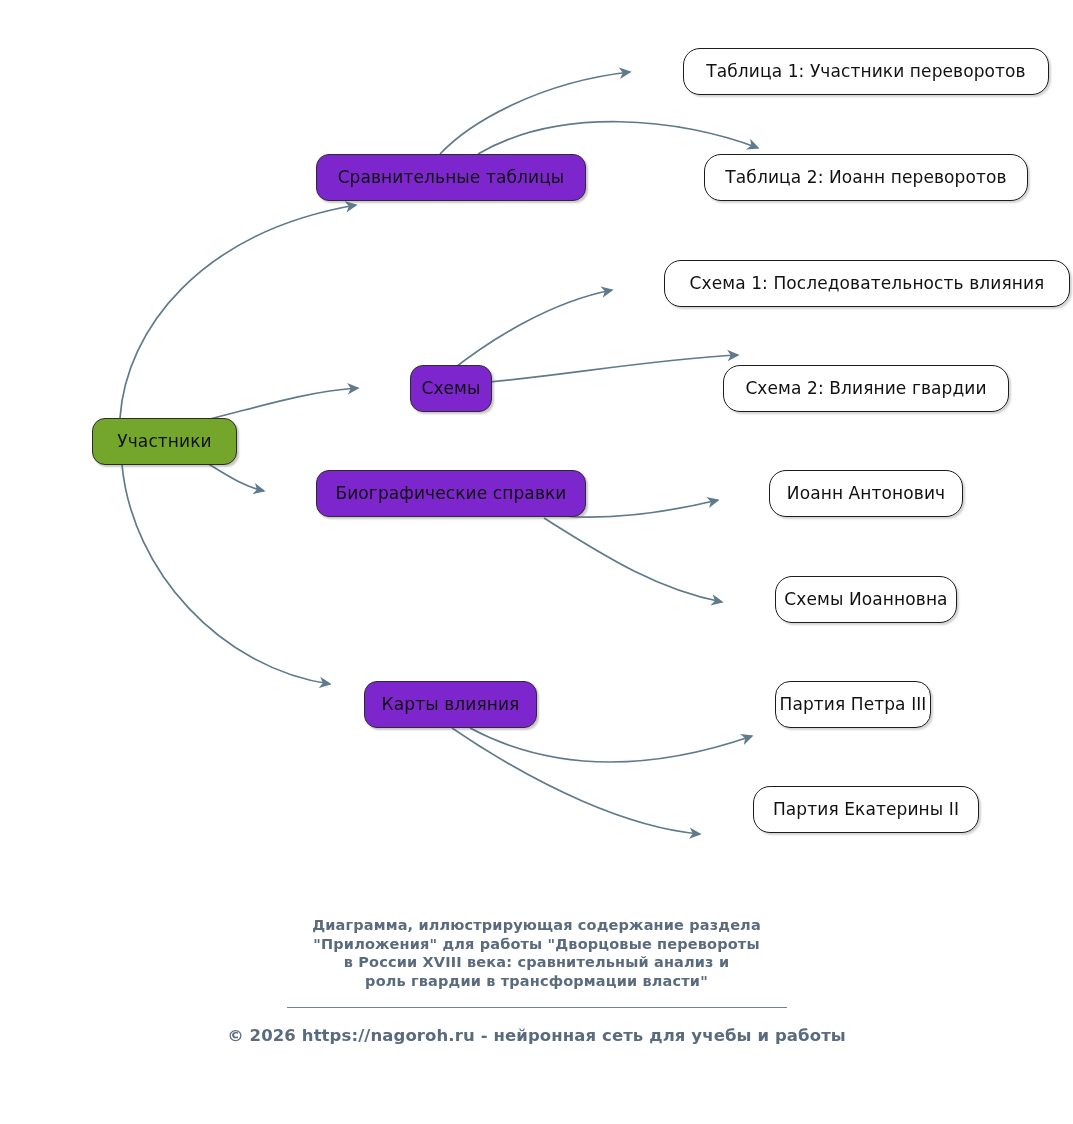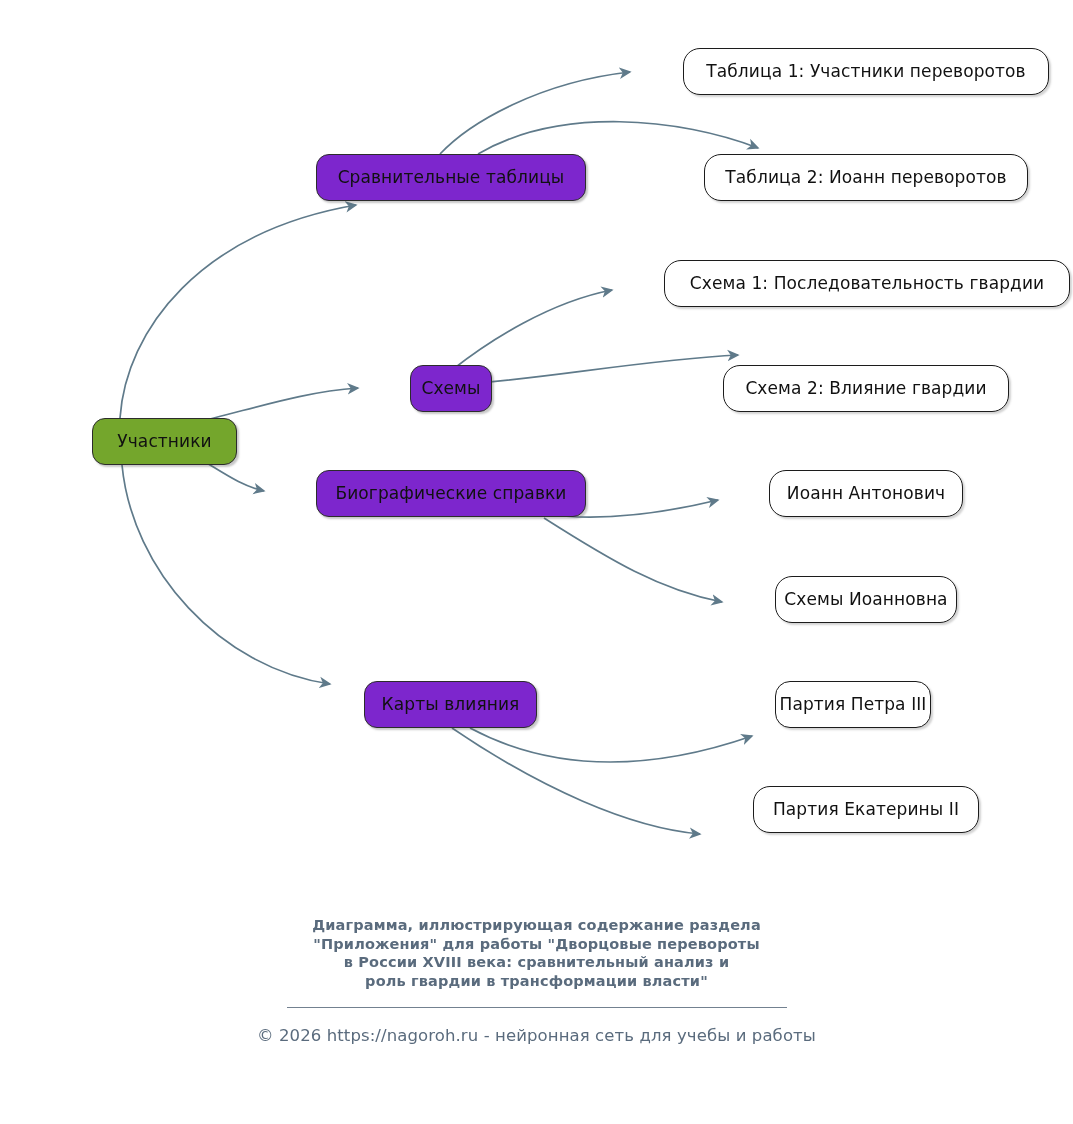--- a/index.html
+++ b/index.html
@@ -81,20 +81,21 @@
   }
   .footer {
     position: absolute;
     left: 0;
     top: 1026px;
     width: 1073px;
     text-align: center;
     color: #5a6b7d;
     font-size: 16.5px;
     letter-spacing: 0.1px;
+    font-weight: bold;
   }
 </style>
 </head>
 <body>
 
 <div id="canvas">
 
   <svg class="edges" viewBox="0 0 1073 1124" width="1073" height="1124">
     <defs>
       <marker id="arrow" viewBox="0 0 12 12" refX="10" refY="6" markerWidth="7.5" markerHeight="7.5" orient="auto-start-reverse">
@@ -133,21 +134,21 @@
     <span>Таблица 1: Участники переворотов</span>
   </div>
   <div class="node node-leaf" style="left:660px; top:154px; width:324px; height:47px;">
     <span>Таблица 2: Иоанн переворотов</span>
   </div>
 
   <div class="node node-branch" style="left:366px; top:365px; width:82px; height:47px;">
     <span>Схемы</span>
   </div>
   <div class="node node-leaf" style="left:620px; top:260px; width:406px; height:47px;">
-    <span>Схема 1: Последовательность гвардии</span>
+    <span>Схема 1: Последовательность влияния</span>
   </div>
   <div class="node node-leaf" style="left:679px; top:365px; width:286px; height:47px;">
     <span>Схема 2: Влияние гвардии</span>
   </div>
 
   <div class="node node-branch" style="left:272px; top:470px; width:270px; height:47px;">
     <span>Биографические справки</span>
   </div>
   <div class="node node-leaf" style="left:725px; top:470px; width:194px; height:47px;">
     <span>Иоанн Антонович</span>

